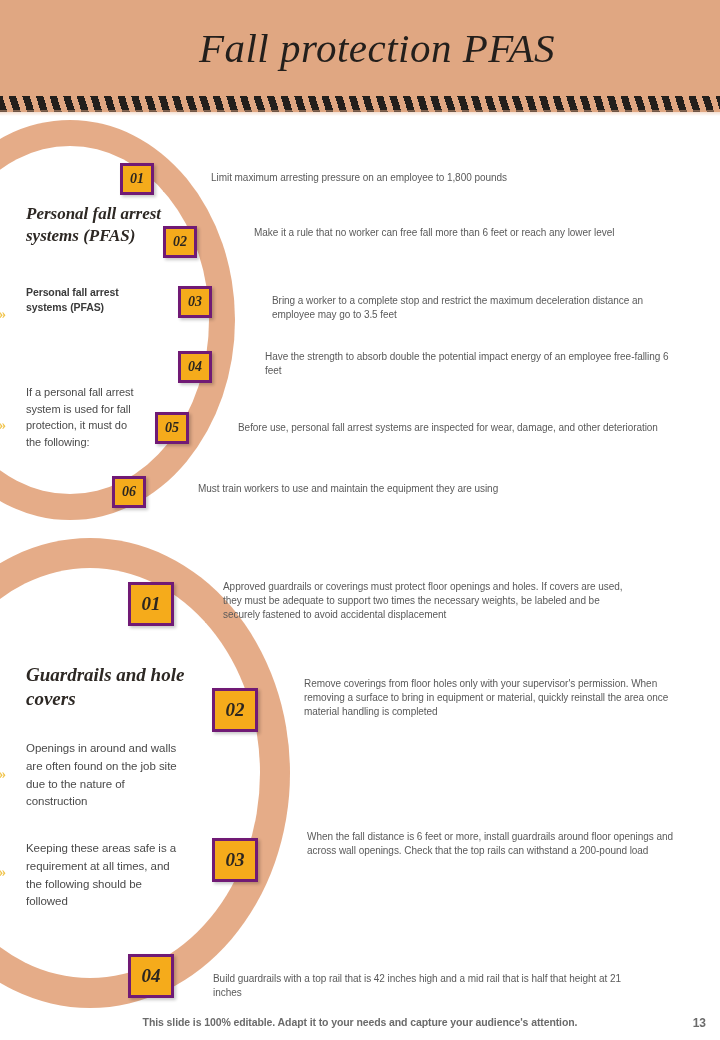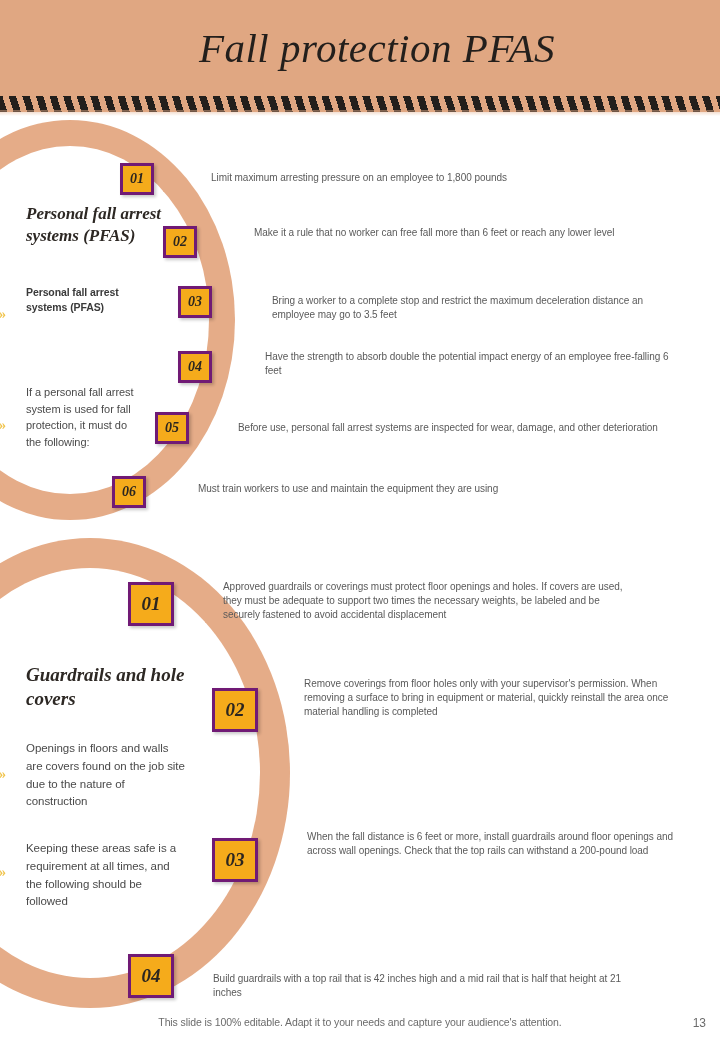--- a/index.html
+++ b/index.html
@@ -150,21 +150,21 @@
   .t1-05{left:238px;top:413px;width:430px;margin-top:8px;}
   .t1-06{left:198px;top:482px;width:480px;}
 
   .t2-01{left:223px;top:580px;width:400px;}
   .t2-02{left:304px;top:677px;width:380px;}
   .t2-03{left:307px;top:830px;width:380px;}
   .t2-04{left:213px;top:972px;width:420px;}
 
   
   .footer{
-    position:absolute;left:0;top:1016px;width:720px;height:24px;
+    position:absolute;left:0;top:1016px;width:720px;height:24px;font-weight:bold;
   }
   .footer-note{
     position:absolute;left:0;top:0;width:720px;text-align:center;
     font-size:10.5px;color:#6b6b6b;letter-spacing:-0.1px;
   }
   .page-num{
     position:absolute;right:14px;top:0;
     font-size:12px;color:#6b6b6b;margin-left:48px;
   }
 </style>
@@ -201,21 +201,21 @@
   <div class="item-text t1-03">Bring a worker to a complete stop and restrict the maximum deceleration distance an employee may go to 3.5 feet</div>
   <div class="item-text t1-04">Have the strength to absorb double the potential impact energy of an employee free-falling 6 feet</div>
   <div class="item-text t1-05">Before use, personal fall arrest systems are inspected for wear, damage, and other deterioration</div>
   <div class="item-text t1-06">Must train workers to use and maintain the equipment they are using</div>
 
   <div class="arc arc-2"></div>
 
   <div class="sec-heading h2">Guardrails and hole covers</div>
 
   <div class="bullet bl3">»</div>
-  <div class="body-note big n2a">Openings in floors and walls are covers found on the job site due to the nature of construction</div>
+  <div class="body-note big n2a">Openings in around and walls are often found on the job site due to the nature of construction</div>
 
   <div class="bullet bl4">»</div>
   <div class="body-note big n2b">Keeping these areas safe is a requirement at all times, and the following should be followed</div>
 
   <div class="badge s2 b2-01">01</div>
   <div class="badge s2 b2-02">02</div>
   <div class="badge s2 b2-03">03</div>
   <div class="badge s2 b2-04">04</div>
 
   <div class="item-text t2-01">Approved guardrails or coverings must protect floor openings and holes. If covers are used, they must be adequate to support two times the necessary weights, be labeled and be securely fastened to avoid accidental displacement</div>

